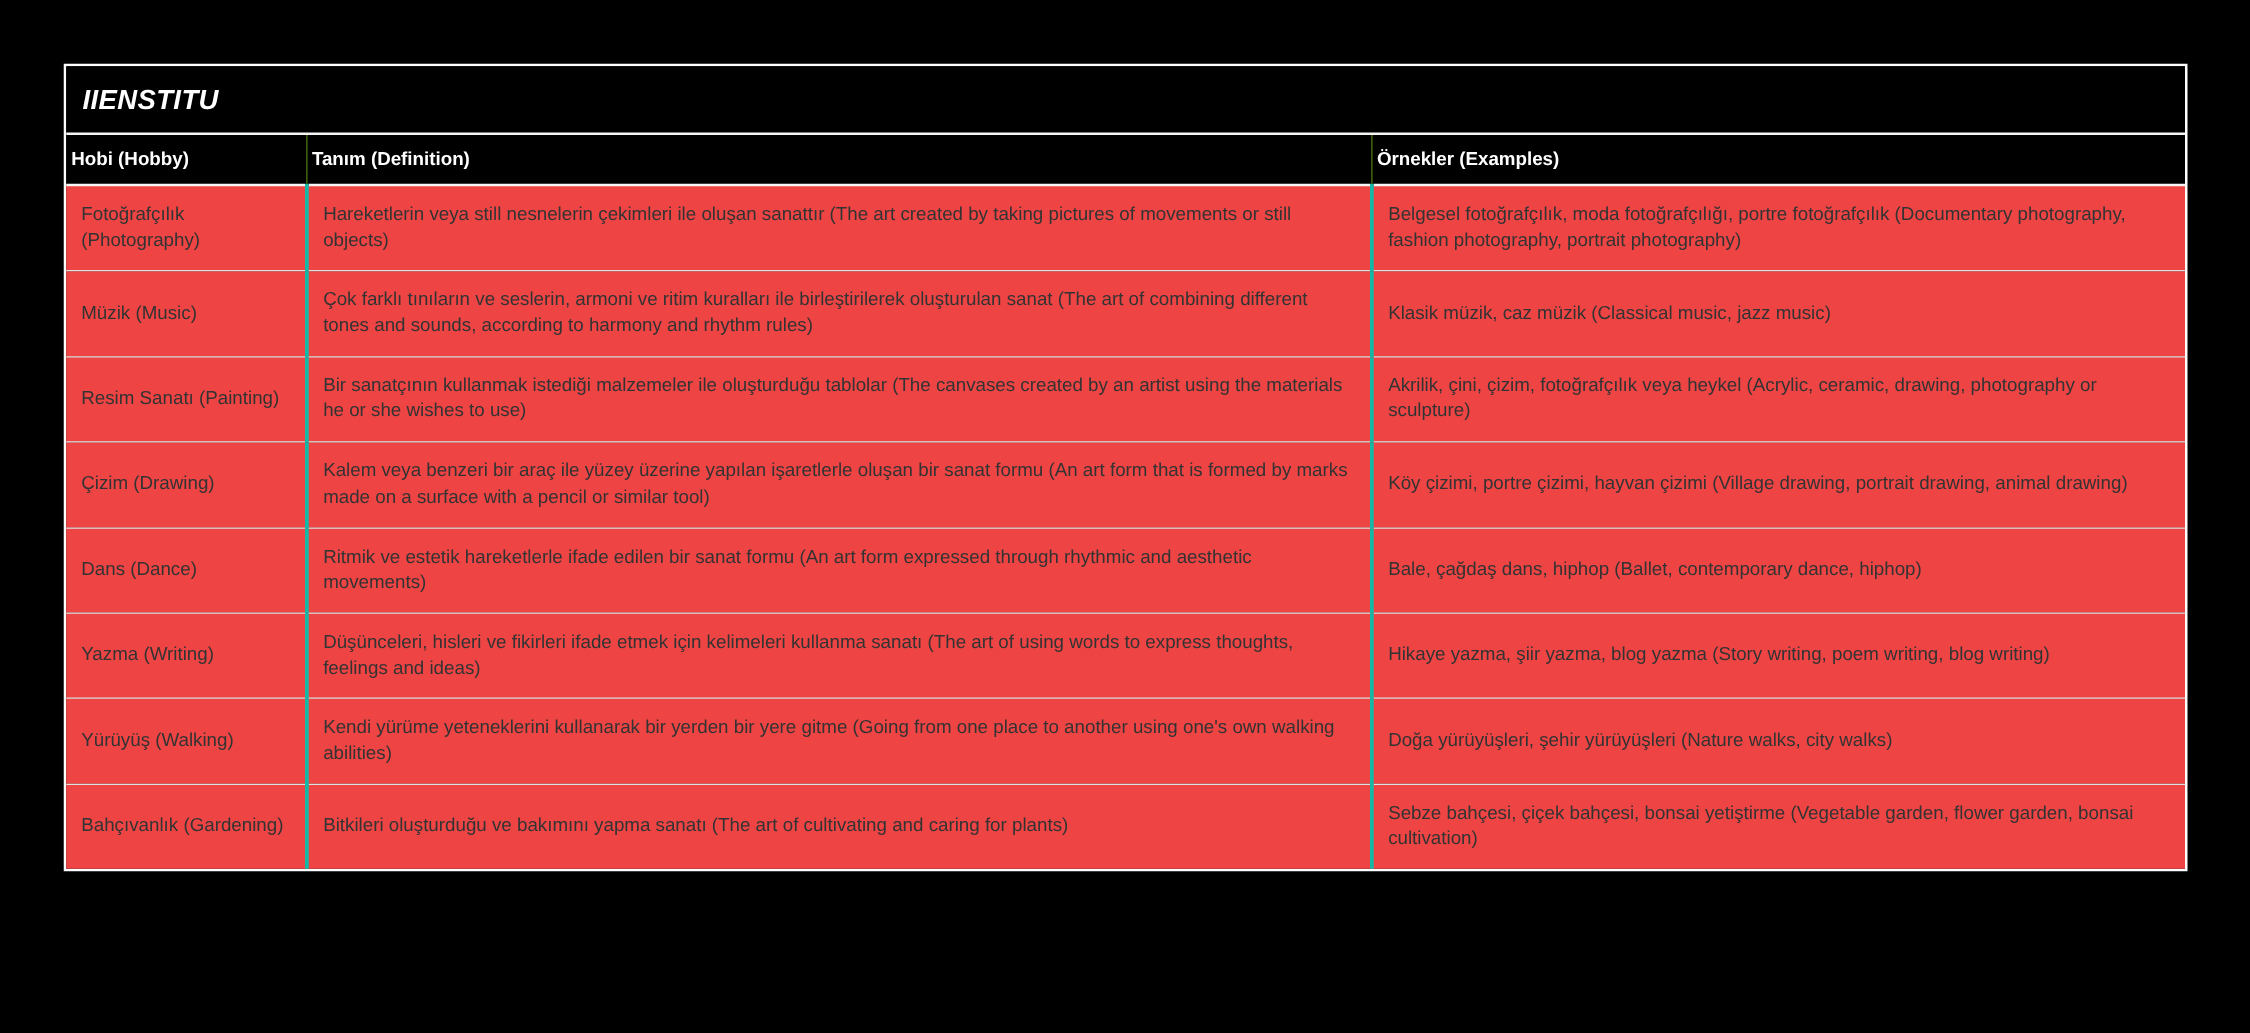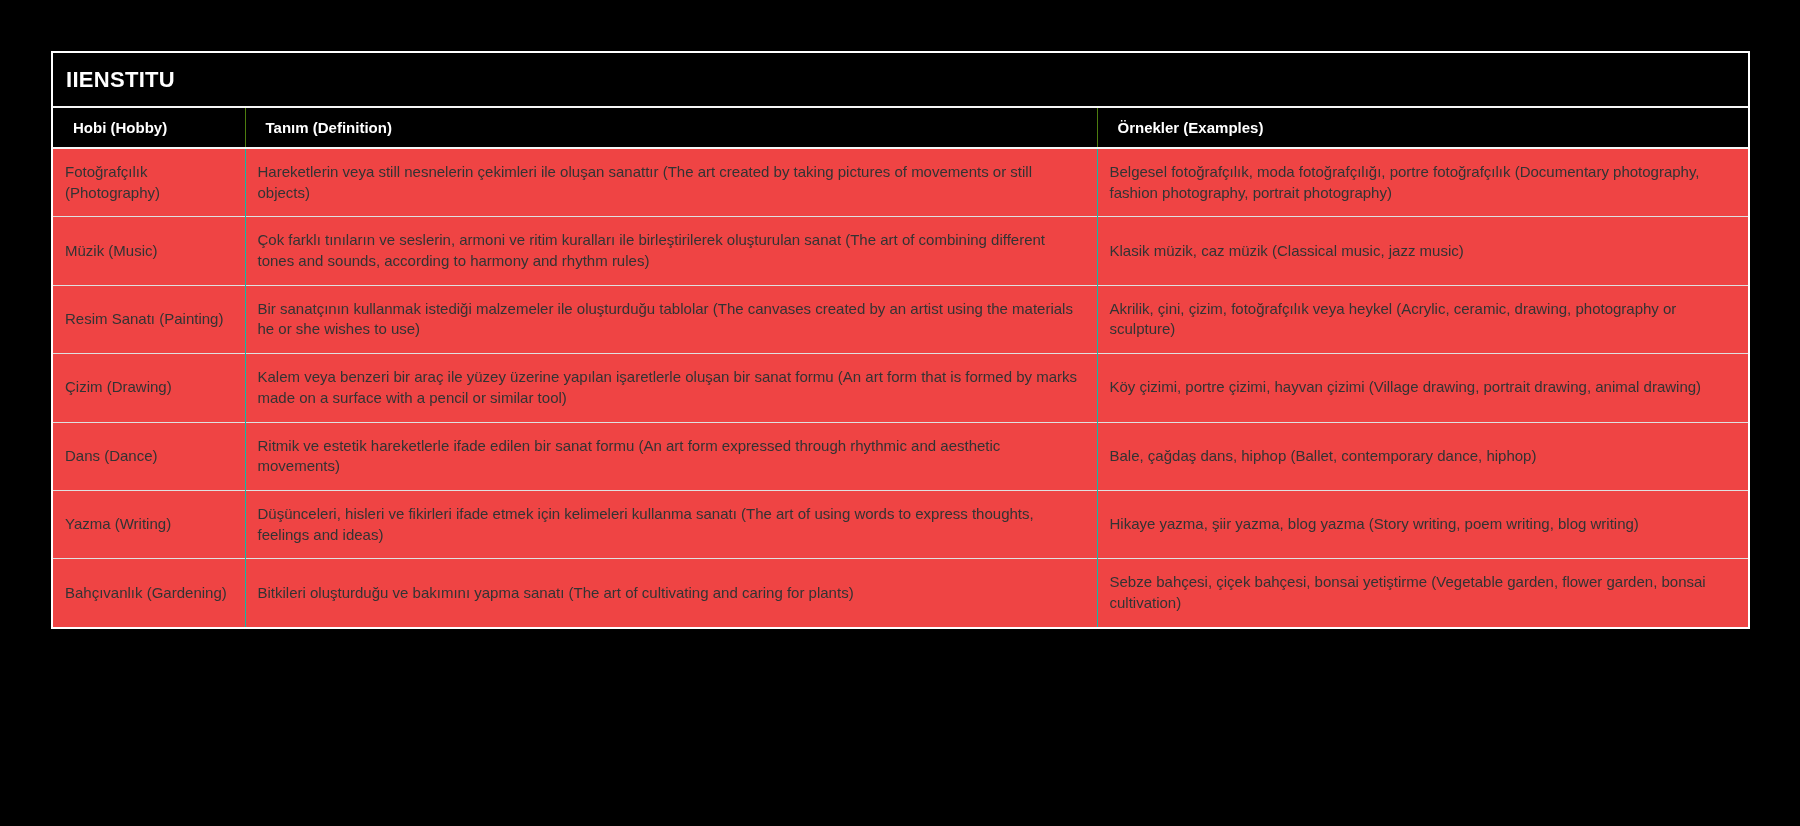--- a/index.html
+++ b/index.html
@@ -22,55 +22,56 @@
     background: #000000;
   }
   .card-title {
     background: #000000;
     color: #ffffff;
     font-size: 22px;
     font-weight: bold;
     letter-spacing: 0.3px;
     padding: 14px 13px 13px 13px;
     border-bottom: 2px solid #f5f5f5;
+    font-style: italic;
   }
   table.hobby-table {
     width: 100%;
     border-collapse: collapse;
     table-layout: fixed;
   }
   .hobby-table col.c-hobby    { width: 192px; }
   .hobby-table col.c-def      { width: 852px; }
   .hobby-table col.c-examples { width: auto;  }
   .hobby-table thead th {
     background: #000000;
     color: #ffffff;
     font-size: 15px;
     font-weight: bold;
     text-align: left;
-    padding: 11px 20px;
+    padding: 11px 4px;
     border-bottom: 2px solid #f5f5f5;
   }
   .hobby-table thead th + th {
     border-left: 1px solid #4d7c0f;
   }
   .hobby-table tbody td {
     background: #ef4444;
     color: #333333;
     font-size: 15px;
     line-height: 1.38;
     padding: 13px 14px 13px 12px;
     vertical-align: middle;
     word-wrap: break-word;
   }
   .hobby-table tbody tr + tr td {
     border-top: 1px solid #e0e0e0;
   }
   .hobby-table tbody td + td {
-    border-left: 1px solid #14b8a6;
+    border-left: 3px solid #14b8a6;
   }
 </style>
 </head>
 <body>
 
 <div class="page">
   <div class="card">
     <div class="card-title">IIENSTITU</div>
     <table class="hobby-table">
       <colgroup>
@@ -110,20 +111,25 @@
             <td>Dans (Dance)</td>
             <td>Ritmik ve estetik hareketlerle ifade edilen bir sanat formu (An art form expressed through rhythmic and aesthetic movements)</td>
             <td>Bale, çağdaş dans, hiphop (Ballet, contemporary dance, hiphop)</td>
           </tr>
           <tr>
             <td>Yazma (Writing)</td>
             <td>Düşünceleri, hisleri ve fikirleri ifade etmek için kelimeleri kullanma sanatı (The art of using words to express thoughts, feelings and ideas)</td>
             <td>Hikaye yazma, şiir yazma, blog yazma (Story writing, poem writing, blog writing)</td>
           </tr>
           <tr>
+            <td>Yürüyüş (Walking)</td>
+            <td>Kendi yürüme yeteneklerini kullanarak bir yerden bir yere gitme (Going from one place to another using one's own walking abilities)</td>
+            <td>Doğa yürüyüşleri, şehir yürüyüşleri (Nature walks, city walks)</td>
+          </tr>
+          <tr>
             <td>Bahçıvanlık (Gardening)</td>
             <td>Bitkileri oluşturduğu ve bakımını yapma sanatı (The art of cultivating and caring for plants)</td>
             <td>Sebze bahçesi, çiçek bahçesi, bonsai yetiştirme (Vegetable garden, flower garden, bonsai cultivation)</td>
           </tr>
         </tbody>
     </table>
   </div>
 </div>
 
 </body></html>

